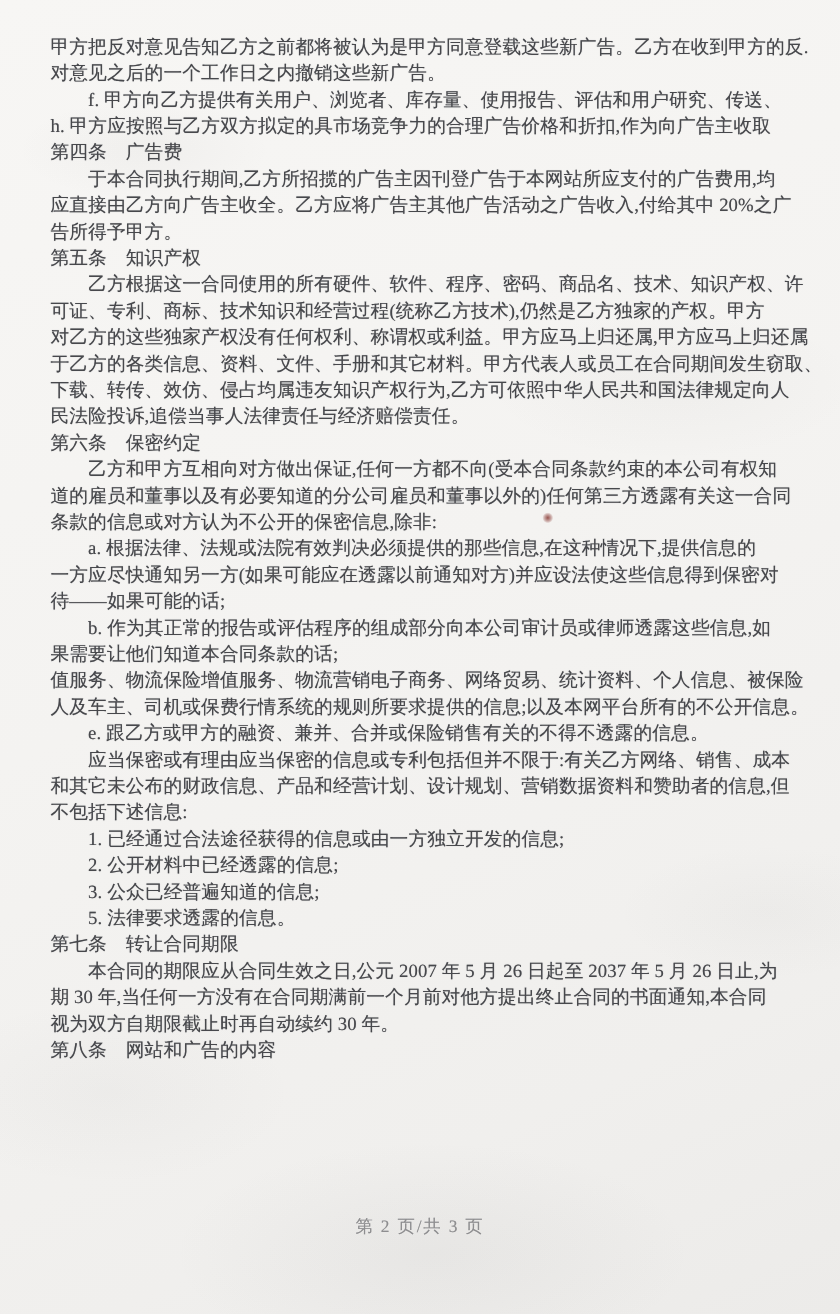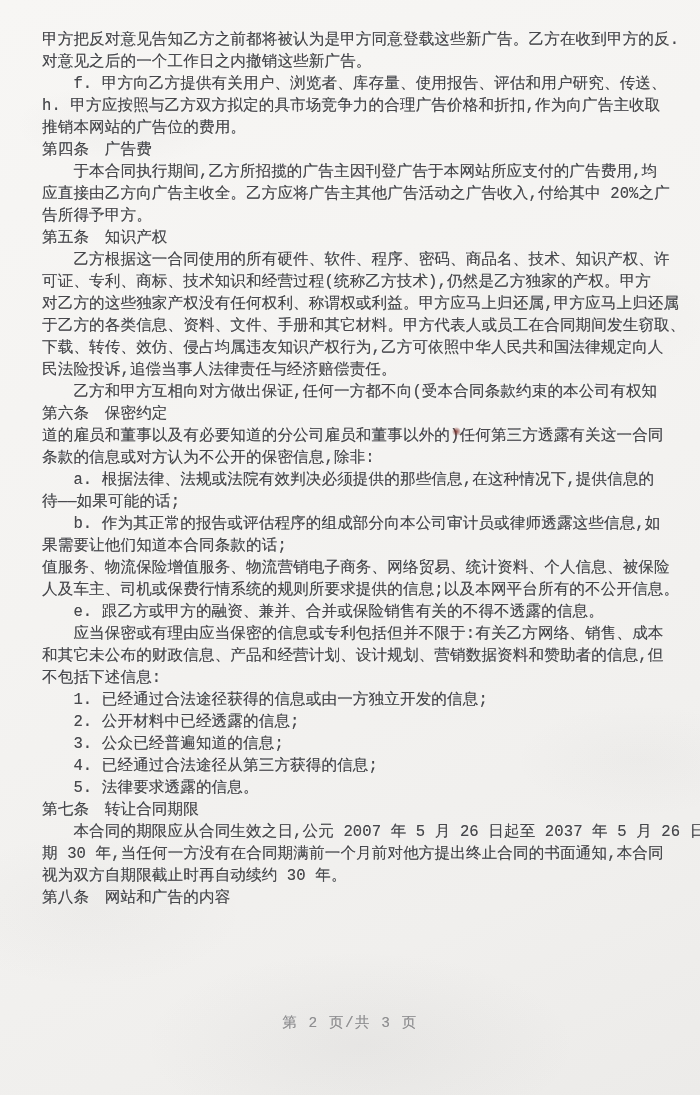--- a/index.html
+++ b/index.html
@@ -1,15 +1,15 @@
 <!DOCTYPE html>
 <html><head>
 <meta charset="utf-8">
 <style>
-  * { margin: 0; padding: 0; box-sizing: border-box; font-family: Liberation Mono, monospace; }
+  * { margin: 0; padding: 0; box-sizing: border-box; }
   html, body { width: 700px; background: #e9e8e6; }
   body { font-family: "Liberation Serif", "DejaVu Serif", serif; }
 
   .page {
     position: relative;
     width: 700px;
     height: 1095px;
     overflow: hidden;
     background: linear-gradient(155deg, #f7f6f4 0%, #f4f3f1 45%, #f0efed 80%, #ecebe9 100%);
     color: #47484c;
@@ -72,50 +72,49 @@
 <body>
 
 <div class="page">
   <div class="scan-noise"></div>
 
   <div class="textblock">
     <div class="ln">甲方把反对意见告知乙方之前都将被认为是甲方同意登载这些新广告。乙方在收到甲方的反.</div>
     <div class="ln">对意见之后的一个工作日之内撤销这些新广告。</div>
     <div class="ln">　　f. 甲方向乙方提供有关用户、浏览者、库存量、使用报告、评估和用户研究、传送、</div>
     <div class="ln">h. 甲方应按照与乙方双方拟定的具市场竞争力的合理广告价格和折扣,作为向广告主收取</div>
-    <div class="ln">推销本网站的广告位的费用。</div>
     <div class="ln">第四条　广告费</div>
     <div class="ln">　　于本合同执行期间,乙方所招揽的广告主因刊登广告于本网站所应支付的广告费用,均</div>
     <div class="ln">应直接由乙方向广告主收全。乙方应将广告主其他广告活动之广告收入,付给其中 20%之广</div>
     <div class="ln">告所得予甲方。</div>
     <div class="ln">第五条　知识产权</div>
     <div class="ln">　　乙方根据这一合同使用的所有硬件、软件、程序、密码、商品名、技术、知识产权、许</div>
     <div class="ln">可证、专利、商标、技术知识和经营过程(统称乙方技术),仍然是乙方独家的产权。甲方</div>
     <div class="ln">对乙方的这些独家产权没有任何权利、称谓权或利益。甲方应马上归还属,甲方应马上归还属</div>
     <div class="ln">于乙方的各类信息、资料、文件、手册和其它材料。甲方代表人或员工在合同期间发生窃取、</div>
     <div class="ln">下载、转传、效仿、侵占均属违友知识产权行为,乙方可依照中华人民共和国法律规定向人</div>
     <div class="ln">民法险投诉,追偿当事人法律责任与经济赔偿责任。</div>
+    <div class="ln">第六条　保密约定</div>
     <div class="ln">　　乙方和甲方互相向对方做出保证,任何一方都不向(受本合同条款约束的本公司有权知</div>
-    <div class="ln">第六条　保密约定</div>
     <div class="ln">道的雇员和董事以及有必要知道的分公司雇员和董事以外的)任何第三方透露有关这一合同</div>
     <div class="ln">条款的信息或对方认为不公开的保密信息,除非:</div>
     <div class="ln">　　a. 根据法律、法规或法院有效判决必须提供的那些信息,在这种情况下,提供信息的</div>
+    <div class="ln">一方应尽快通知另一方(如果可能应在透露以前通知对方)并应设法使这些信息得到保密对</div>
     <div class="ln">待——如果可能的话;</div>
     <div class="ln">　　b. 作为其正常的报告或评估程序的组成部分向本公司审计员或律师透露这些信息,如</div>
     <div class="ln">果需要让他们知道本合同条款的话;</div>
     <div class="ln">值服务、物流保险增值服务、物流营销电子商务、网络贸易、统计资料、个人信息、被保险</div>
     <div class="ln">人及车主、司机或保费行情系统的规则所要求提供的信息;以及本网平台所有的不公开信息。</div>
     <div class="ln">　　e. 跟乙方或甲方的融资、兼并、合并或保险销售有关的不得不透露的信息。</div>
     <div class="ln">　　应当保密或有理由应当保密的信息或专利包括但并不限于:有关乙方网络、销售、成本</div>
     <div class="ln">和其它未公布的财政信息、产品和经营计划、设计规划、营销数据资料和赞助者的信息,但</div>
     <div class="ln">不包括下述信息:</div>
     <div class="ln">　　1. 已经通过合法途径获得的信息或由一方独立开发的信息;</div>
     <div class="ln">　　2. 公开材料中已经透露的信息;</div>
     <div class="ln">　　3. 公众已经普遍知道的信息;</div>
-    <div class="ln">　　4. 已经通过合法途径从第三方获得的信息;</div>
     <div class="ln">　　5. 法律要求透露的信息。</div>
     <div class="ln">第七条　转让合同期限</div>
     <div class="ln">　　本合同的期限应从合同生效之日,公元 2007 年 5 月 26 日起至 2037 年 5 月 26 日止,为</div>
     <div class="ln">期 30 年,当任何一方没有在合同期满前一个月前对他方提出终止合同的书面通知,本合同</div>
     <div class="ln">视为双方自期限截止时再自动续约 30 年。</div>
     <div class="ln">第八条　网站和广告的内容</div>
   </div>
 
   <div class="artifact-red"></div>
 

